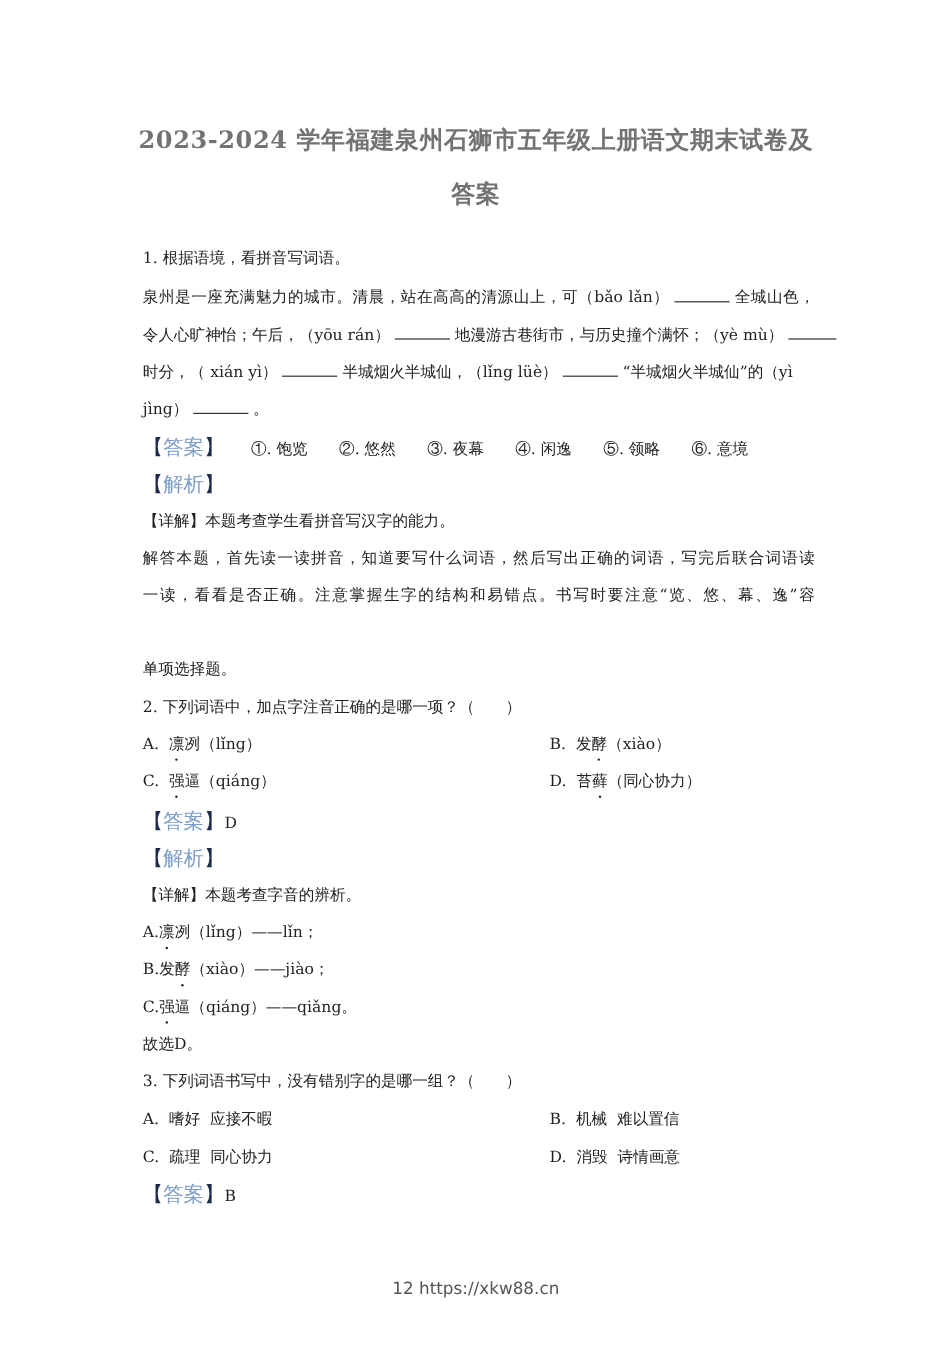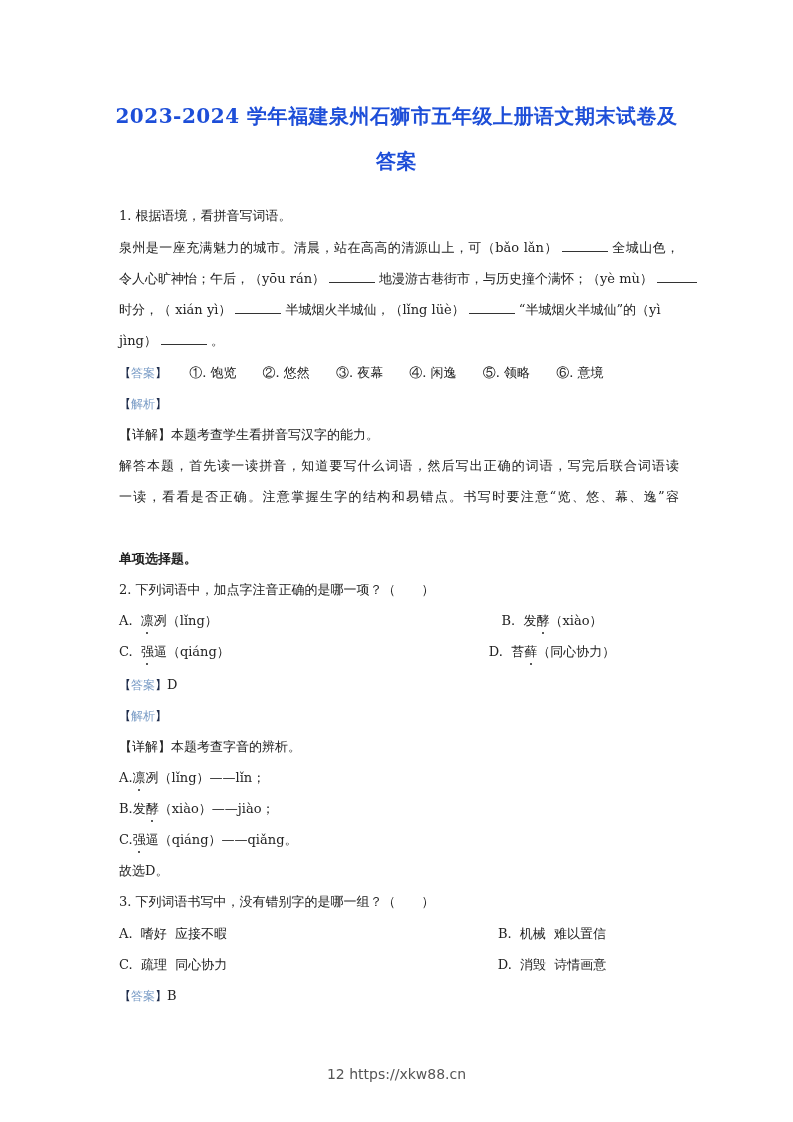--- a/index.html
+++ b/index.html
@@ -1,30 +1,30 @@
 <!DOCTYPE html>
 <html><head>
 <meta charset="utf-8">
 <style>
   html, body { margin: 0; padding: 0; background: #ffffff; }
   body { width: 793px; height: 1122px; position: relative; overflow: hidden;
          font-family: "DejaVu Serif", "Liberation Serif", serif; color: #1a1a1a; }
   .page { position: absolute; left: 0; top: 0; width: 793px; height: 1122px; }
   .title { position: absolute; left: 0; width: 793px; text-align: center;
-           font-family: "DejaVu Serif", serif; font-weight: bold; font-size: 20px; color: #1d4ed8; letter-spacing: 0.5px; }
+           font-family: "DejaVu Serif", serif; font-weight: bold; font-size: 20px; color: #737373; letter-spacing: 0.5px; }
   .title.l1 { top: 103px; }
   .title.l2 { top: 148px; }
   .line { position: absolute; left: 119px; width: 560px; font-size: 13px; line-height: 16px; white-space: nowrap; color: #222; }
   .justify { text-align: justify; text-align-last: justify; }
   .blank { display: inline-block; width: 46px; border-bottom: 1px solid #333; height: 11px; vertical-align: baseline; margin: 0 4px; }
-  .tag { font-size: 12px; }
+  .tag { font-size: 17px; }
   .tag .br { color: #1d2b4a; }
   .tag .in { color: #7a9cc6; }
-  .bold { font-weight: bold; font-family: "DejaVu Sans", sans-serif; }
-  .col2 { position: absolute; left: 432px; text-align: center; }
+  .bold { font-weight: normal; font-family: "DejaVu Sans", sans-serif; }
+  .col2 { position: absolute; left: 458px; }
   .dot { position: relative; display: inline-block; }
   .dot::after { content: ""; position: absolute; left: 50%; bottom: -5px; width: 2px; height: 2px; margin-left: -1px; background: #222; border-radius: 1px; }
   .ans-item { display: inline-block; margin-left: 22px; }
   .footer { position: absolute; top: 1066px; left: 0; width: 793px; text-align: center;
             font-family: "DejaVu Sans", sans-serif; font-size: 14px; color: #555; }
 </style>
 </head>
 <body>
 
 <div class="page">

